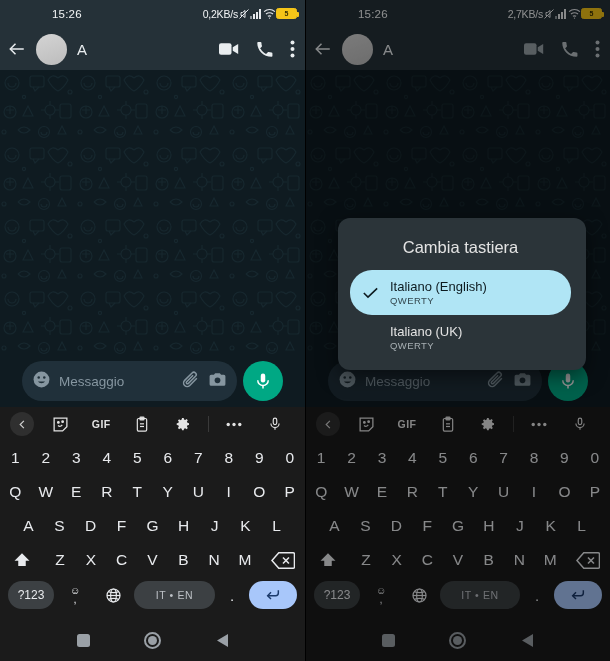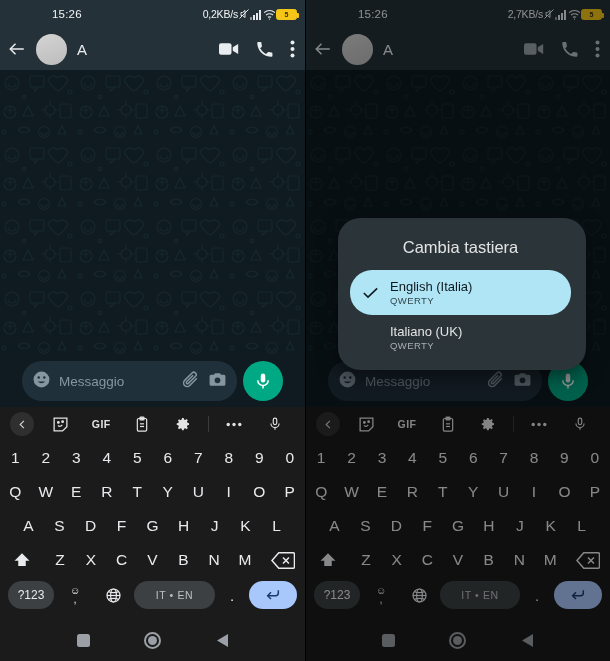--- a/index.html
+++ b/index.html
@@ -25,21 +25,21 @@
     background: #253138;
     display: flex;
     align-items: center;
     padding: 0 8px;
     color: #f2f4f5;
     font-size: 11px;
   }
   .sb-time { margin-left: 44px; font-size: 11.5px; letter-spacing: .2px; }
   .sb-right {
     margin-left: auto;
-    display: flex; align-items: center; 
+    display: flex; align-items: flex-start; 
   }
   .sb-speed { font-size: 10.5px; letter-spacing: -.2px; }
   .icon-mute { position: relative; width: 12px; height: 12px; }
   .icon-mute svg, .icon-sig svg, .icon-wifi svg { display: block; }
   .battery {
     position: relative;
     width: 21px; height: 11px;
     border: 1.4px solid #f5c518;
     border-radius: 2.5px;
     background: #f5c518;
@@ -181,21 +181,21 @@
     position: absolute;
     left: 0; top: 0; right: 0; bottom: 0;
     background: rgba(0,0,0,.42);
     z-index: 5;
   }
   .dialog {
     position: absolute;
     left: 32px; top: 218px;
     width: 248px;
     background: #2b3439;
-    border-radius: 22px;
+    border-radius: 12px;
     z-index: 6;
     padding: 16px 3px 10px 0;
     box-shadow: 0 6px 20px rgba(0,0,0,.5);
   }
   .dialog-title {
     text-align: center;
     color: #e3e3e3;
     font-size: 16.5px;
     padding: 4px 0 13px 0;
   }
@@ -769,21 +769,21 @@
     <div class="dialog">
       <div class="dialog-title">Cambia tastiera</div>
 
       <div class="kb-option selected">
         <span class="check">
           <svg width="15" height="12" viewBox="0 0 18 14" fill="none" stroke="#0d1b20" stroke-width="1.9">
             <polyline points="1,7 6,12 17,1.5"></polyline>
           </svg>
         </span>
         <span class="labels">
-          <span class="name">English (Italia)</span>
+          <span class="name">Italiano (English)</span>
           <span class="sub">QWERTY</span>
         </span>
       </div>
 
       <div class="kb-option">
         <span class="check"></span>
         <span class="labels">
           <span class="name">Italiano (UK)</span>
           <span class="sub">QWERTY</span>
         </span>

